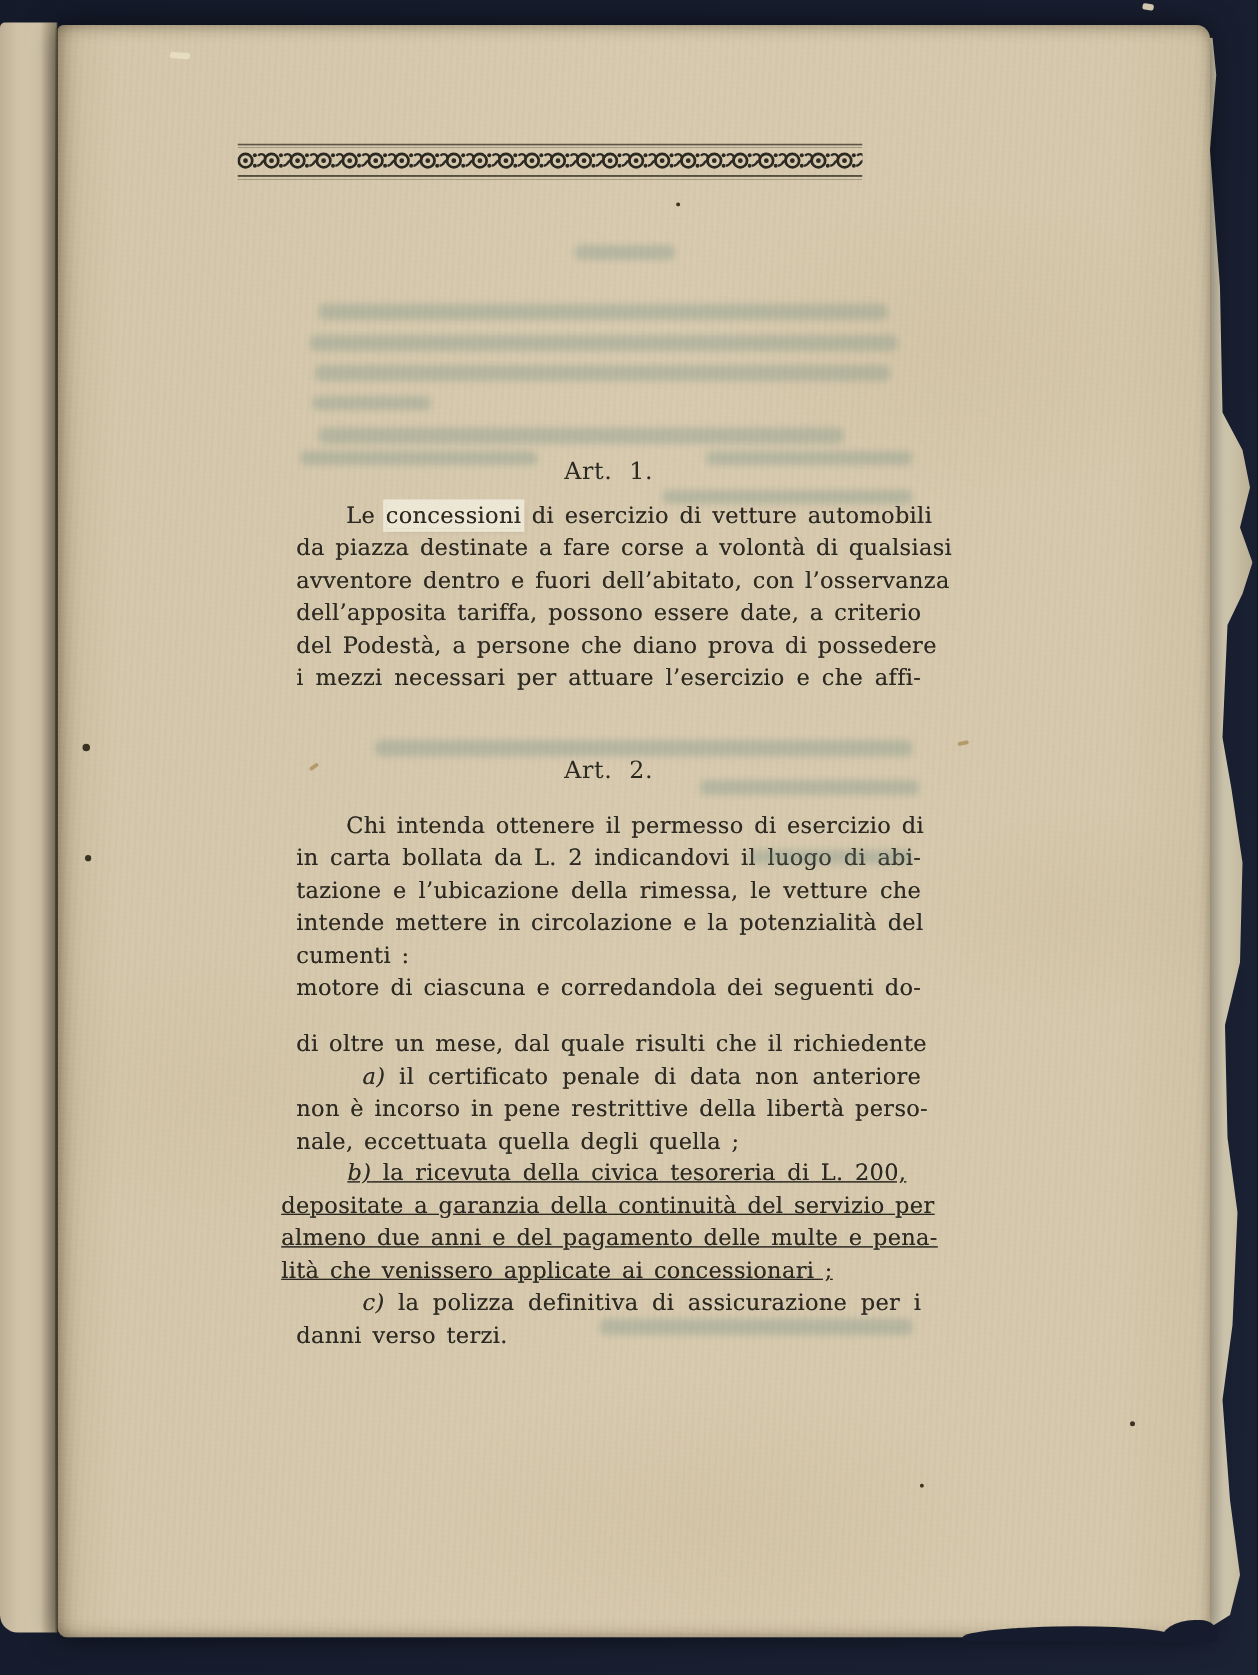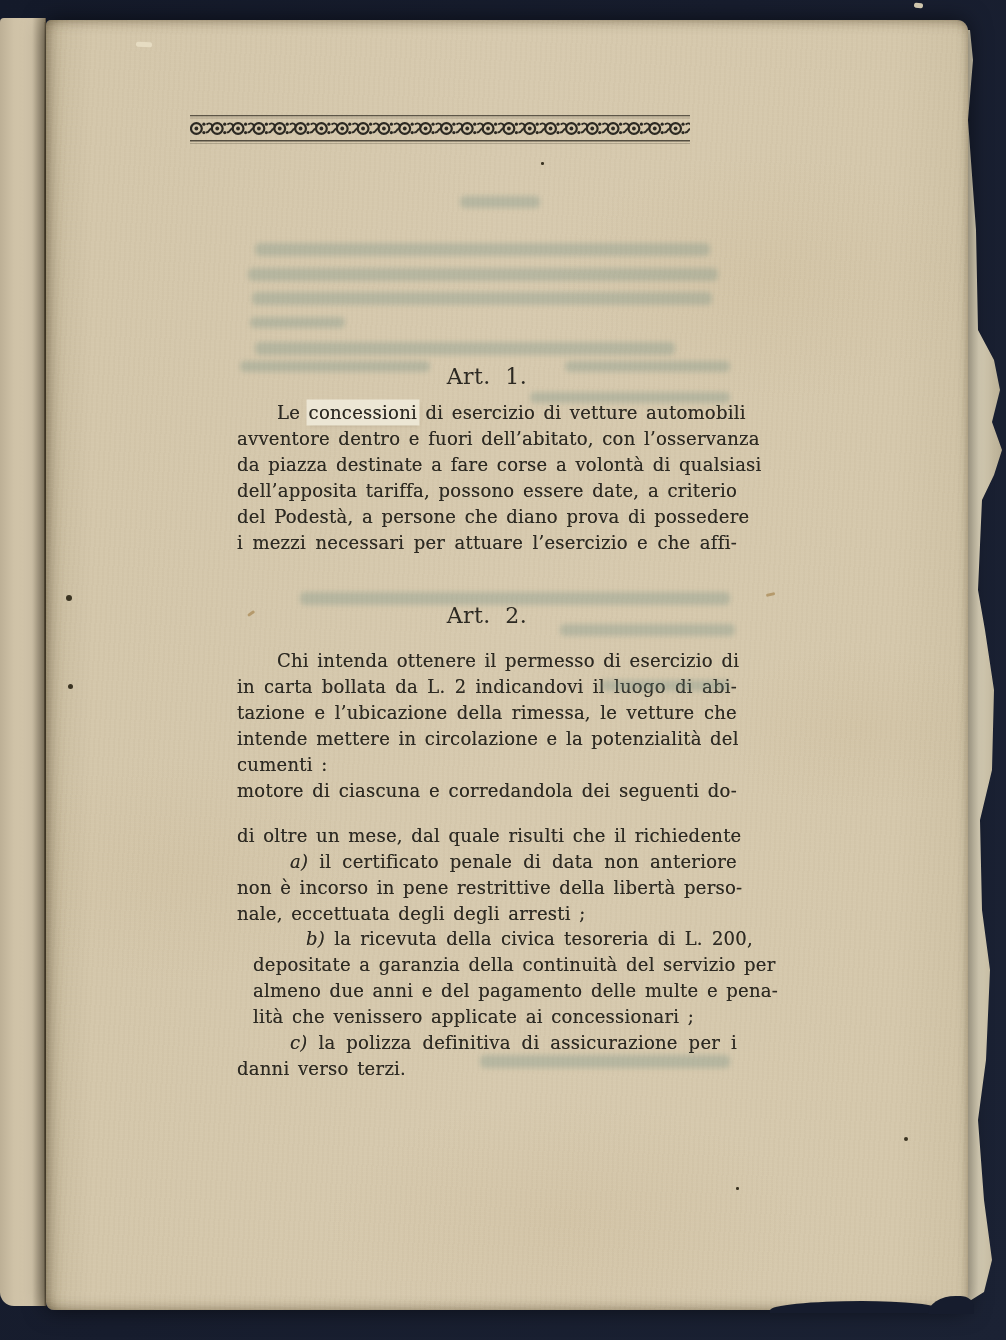--- a/index.html
+++ b/index.html
@@ -34,21 +34,21 @@
                repeating-linear-gradient(4deg,rgba(255,250,235,.03) 0 1px,transparent 1px 4px);}
   .gutter-line{position:absolute;left:44px;top:22px;width:2px;height:1286px;
     background:linear-gradient(180deg,rgba(45,36,20,.15),rgba(45,36,20,.6) 12%,rgba(45,36,20,.55) 85%,rgba(45,36,20,.2));}
   .bottom-notch{position:absolute;background:#161c2d;}
   .n1{left:770px;top:1301px;width:170px;height:12px;border-radius:70% 60% 0 0/100% 90% 0 0;}
   .n2{left:928px;top:1296px;width:46px;height:18px;border-radius:60% 30% 0 0/100% 60% 0 0;}
   
   .ornament{position:absolute;left:190px;top:114px;width:500px;height:32px;}
   
   .heading{position:absolute;left:191px;width:500px;height:26px;line-height:26px;
-    text-align:center;font-size:22px;color:#2c2922;word-spacing:7px;letter-spacing:.5px;}
+    text-align:center;font-size:19px;color:#2c2922;word-spacing:7px;letter-spacing:.5px;}
   .para{position:absolute;left:191px;width:500px;color:#2c2922;font-size:18px;}
   .line{height:26px;line-height:26px;text-align:justify;text-align-last:justify;
     -moz-text-align-last:justify;white-space:nowrap;letter-spacing:.25px;word-spacing:2.5px;
     text-shadow:0 0 .4px rgba(44,40,30,.55);}
   .line.last{text-align-last:left;-moz-text-align-last:left;}
   .line.p-first{text-indent:40px;}
   .line.i-first{text-indent:53px;}
   .seg-italic{font-style:italic;}
   .seg-patch{background:#ece6d4;box-shadow:0 0 0 2.5px #ece6d4,1px 2px 4px rgba(90,72,45,.28);}
   
@@ -236,42 +236,42 @@
         <circle cx="6.4" cy="14.5" r="5.4" fill="none" stroke="#2c2922" stroke-width="2.2"></circle>
         <circle cx="6.4" cy="14.5" r="1.9" fill="#2c2922"></circle>
         <circle cx="13.9" cy="10.2" r="1.6" fill="#2c2922"></circle>
         <circle cx="13.9" cy="18.6" r="1.6" fill="#2c2922"></circle>
         <path d="M16.6,10.6 a3.1,3.1 0 1 1 3.4,4.8 q-1.8,3 -4.2,3.2" fill="none" stroke="#2c2922" stroke-width="1.9"></path>
       </g>
     </svg>
 <div class="heading" style="left: 237px; top: 364px;">Art. 1.</div>
     <div class="para" style="left: 237px; top: 400px;">
       <div class="line p-first"><span>Le </span><span class="seg-patch">concessioni</span><span> di esercizio di vetture automobili</span></div>
+      <div class="line">da piazza destinate a fare corse a volontà di qualsiasi</div>
       <div class="line">avventore dentro e fuori dell’abitato, con l’osservanza</div>
-      <div class="line">da piazza destinate a fare corse a volontà di qualsiasi</div>
       <div class="line">dell’apposita tariffa, possono essere date, a criterio</div>
       <div class="line">del Podestà, a persone che diano prova di possedere</div>
       <div class="line">i mezzi necessari per attuare l’esercizio e che affi-</div>
     </div>
     <div class="heading" style="left: 237px; top: 603px;">Art. 2.</div>
     <div class="para" style="left: 237px; top: 648px;">
       <div class="line p-first">Chi intenda ottenere il permesso di esercizio di</div>
       <div class="line">in carta bollata da L. 2 indicandovi il luogo di abi-</div>
       <div class="line">tazione e l’ubicazione della rimessa, le vetture che</div>
       <div class="line">intende mettere in circolazione e la potenzialità del</div>
       <div class="line last">cumenti :</div>
       <div class="line">motore di ciascuna e corredandola dei seguenti do-</div>
     </div>
     <div class="para" style="left: 237px; top: 823px;">
       <div class="line">di oltre un mese, dal quale risulti che il richiedente</div>
       <div class="line i-first"><span class="seg-italic">a)</span><span> il certificato penale di data non anteriore</span></div>
       <div class="line">non è incorso in pene restrittive della libertà perso-</div>
-      <div class="line last">nale, eccettuata degli degli arresti ;</div>
-    </div>
-    <div class="para" style="left: 253px; top: 926px;">
+      <div class="line last">nale, eccettuata quella degli quella ;</div>
+    </div>
+    <div class="para" style="left: 225px; top: 926px; text-decoration: underline;">
       <div class="line i-first"><span class="seg-italic">b)</span><span> la ricevuta della civica tesoreria di L. 200,</span></div>
       <div class="line">depositate a garanzia della continuità del servizio per</div>
       <div class="line">almeno due anni e del pagamento delle multe e pena-</div>
       <div class="line last">lità che venissero applicate ai concessionari ;</div>
     </div>
     <div class="para" style="left: 237px; top: 1030px;">
       <div class="line i-first"><span class="seg-italic">c)</span><span> la polizza definitiva di assicurazione per i</span></div>
       <div class="line last">danni verso terzi.</div>
     </div>
     <div class="ghost" style="left: 460px; top: 196px; width: 80px; height: 12px;"></div>

